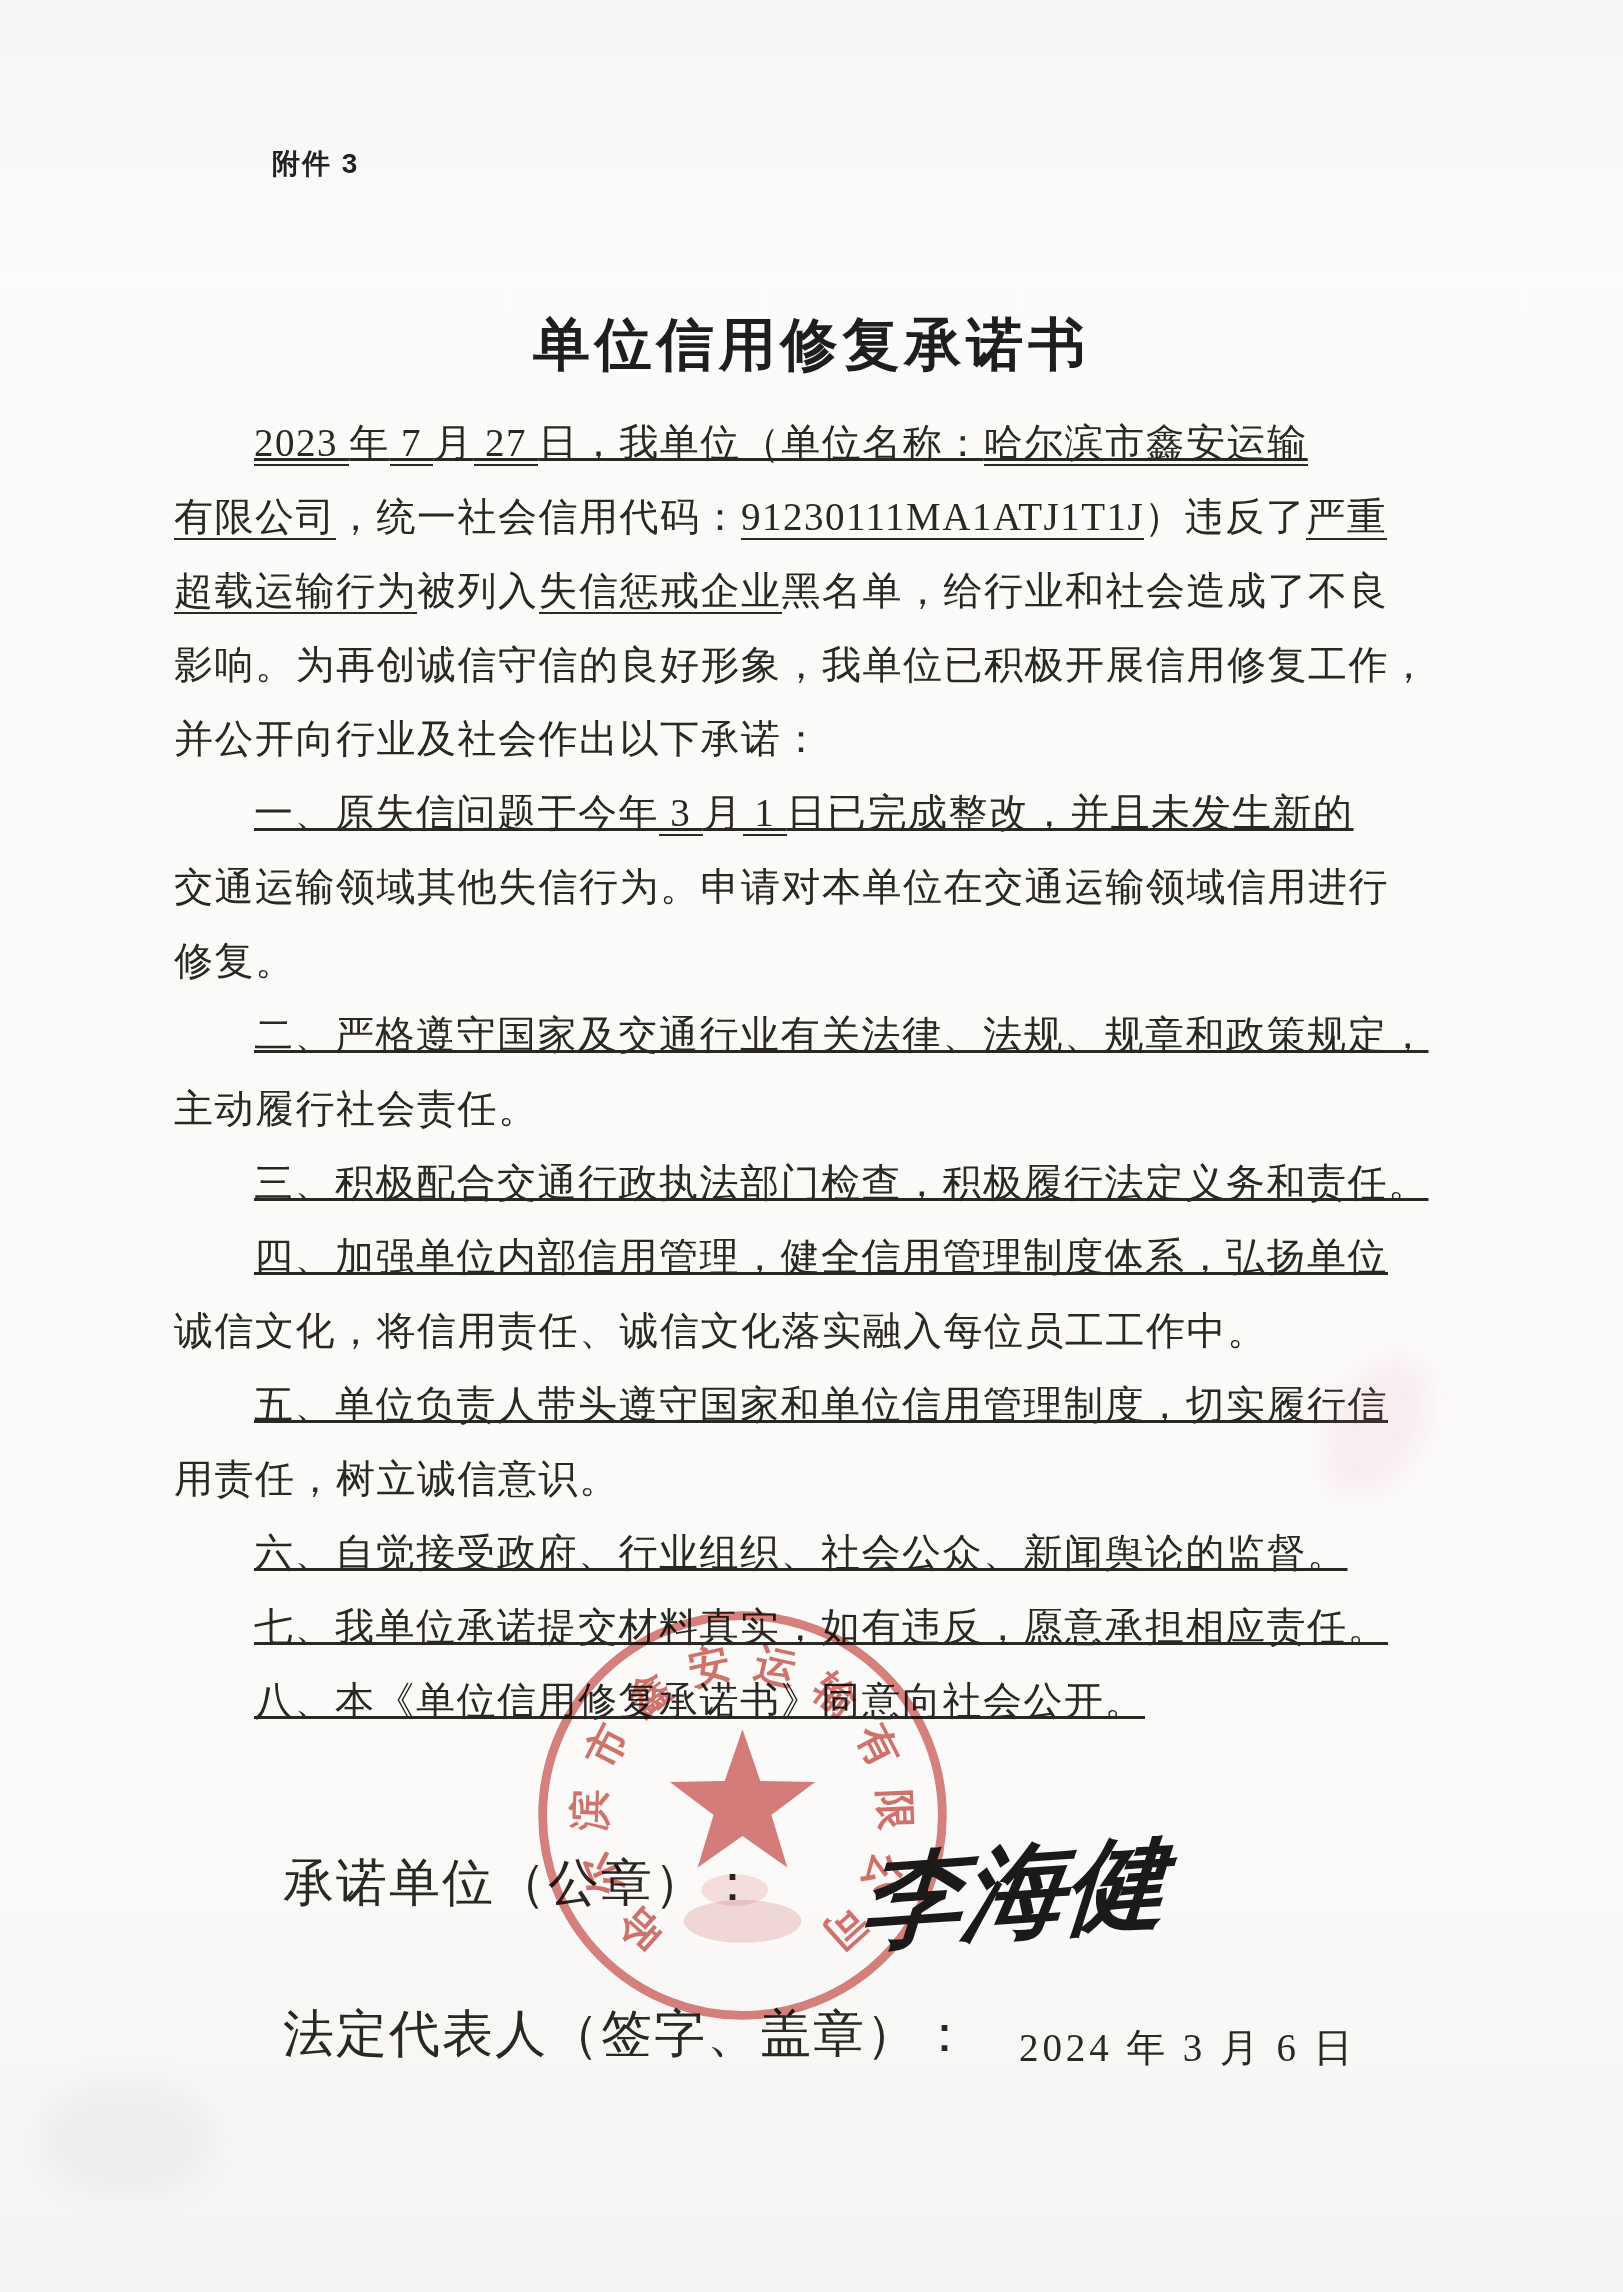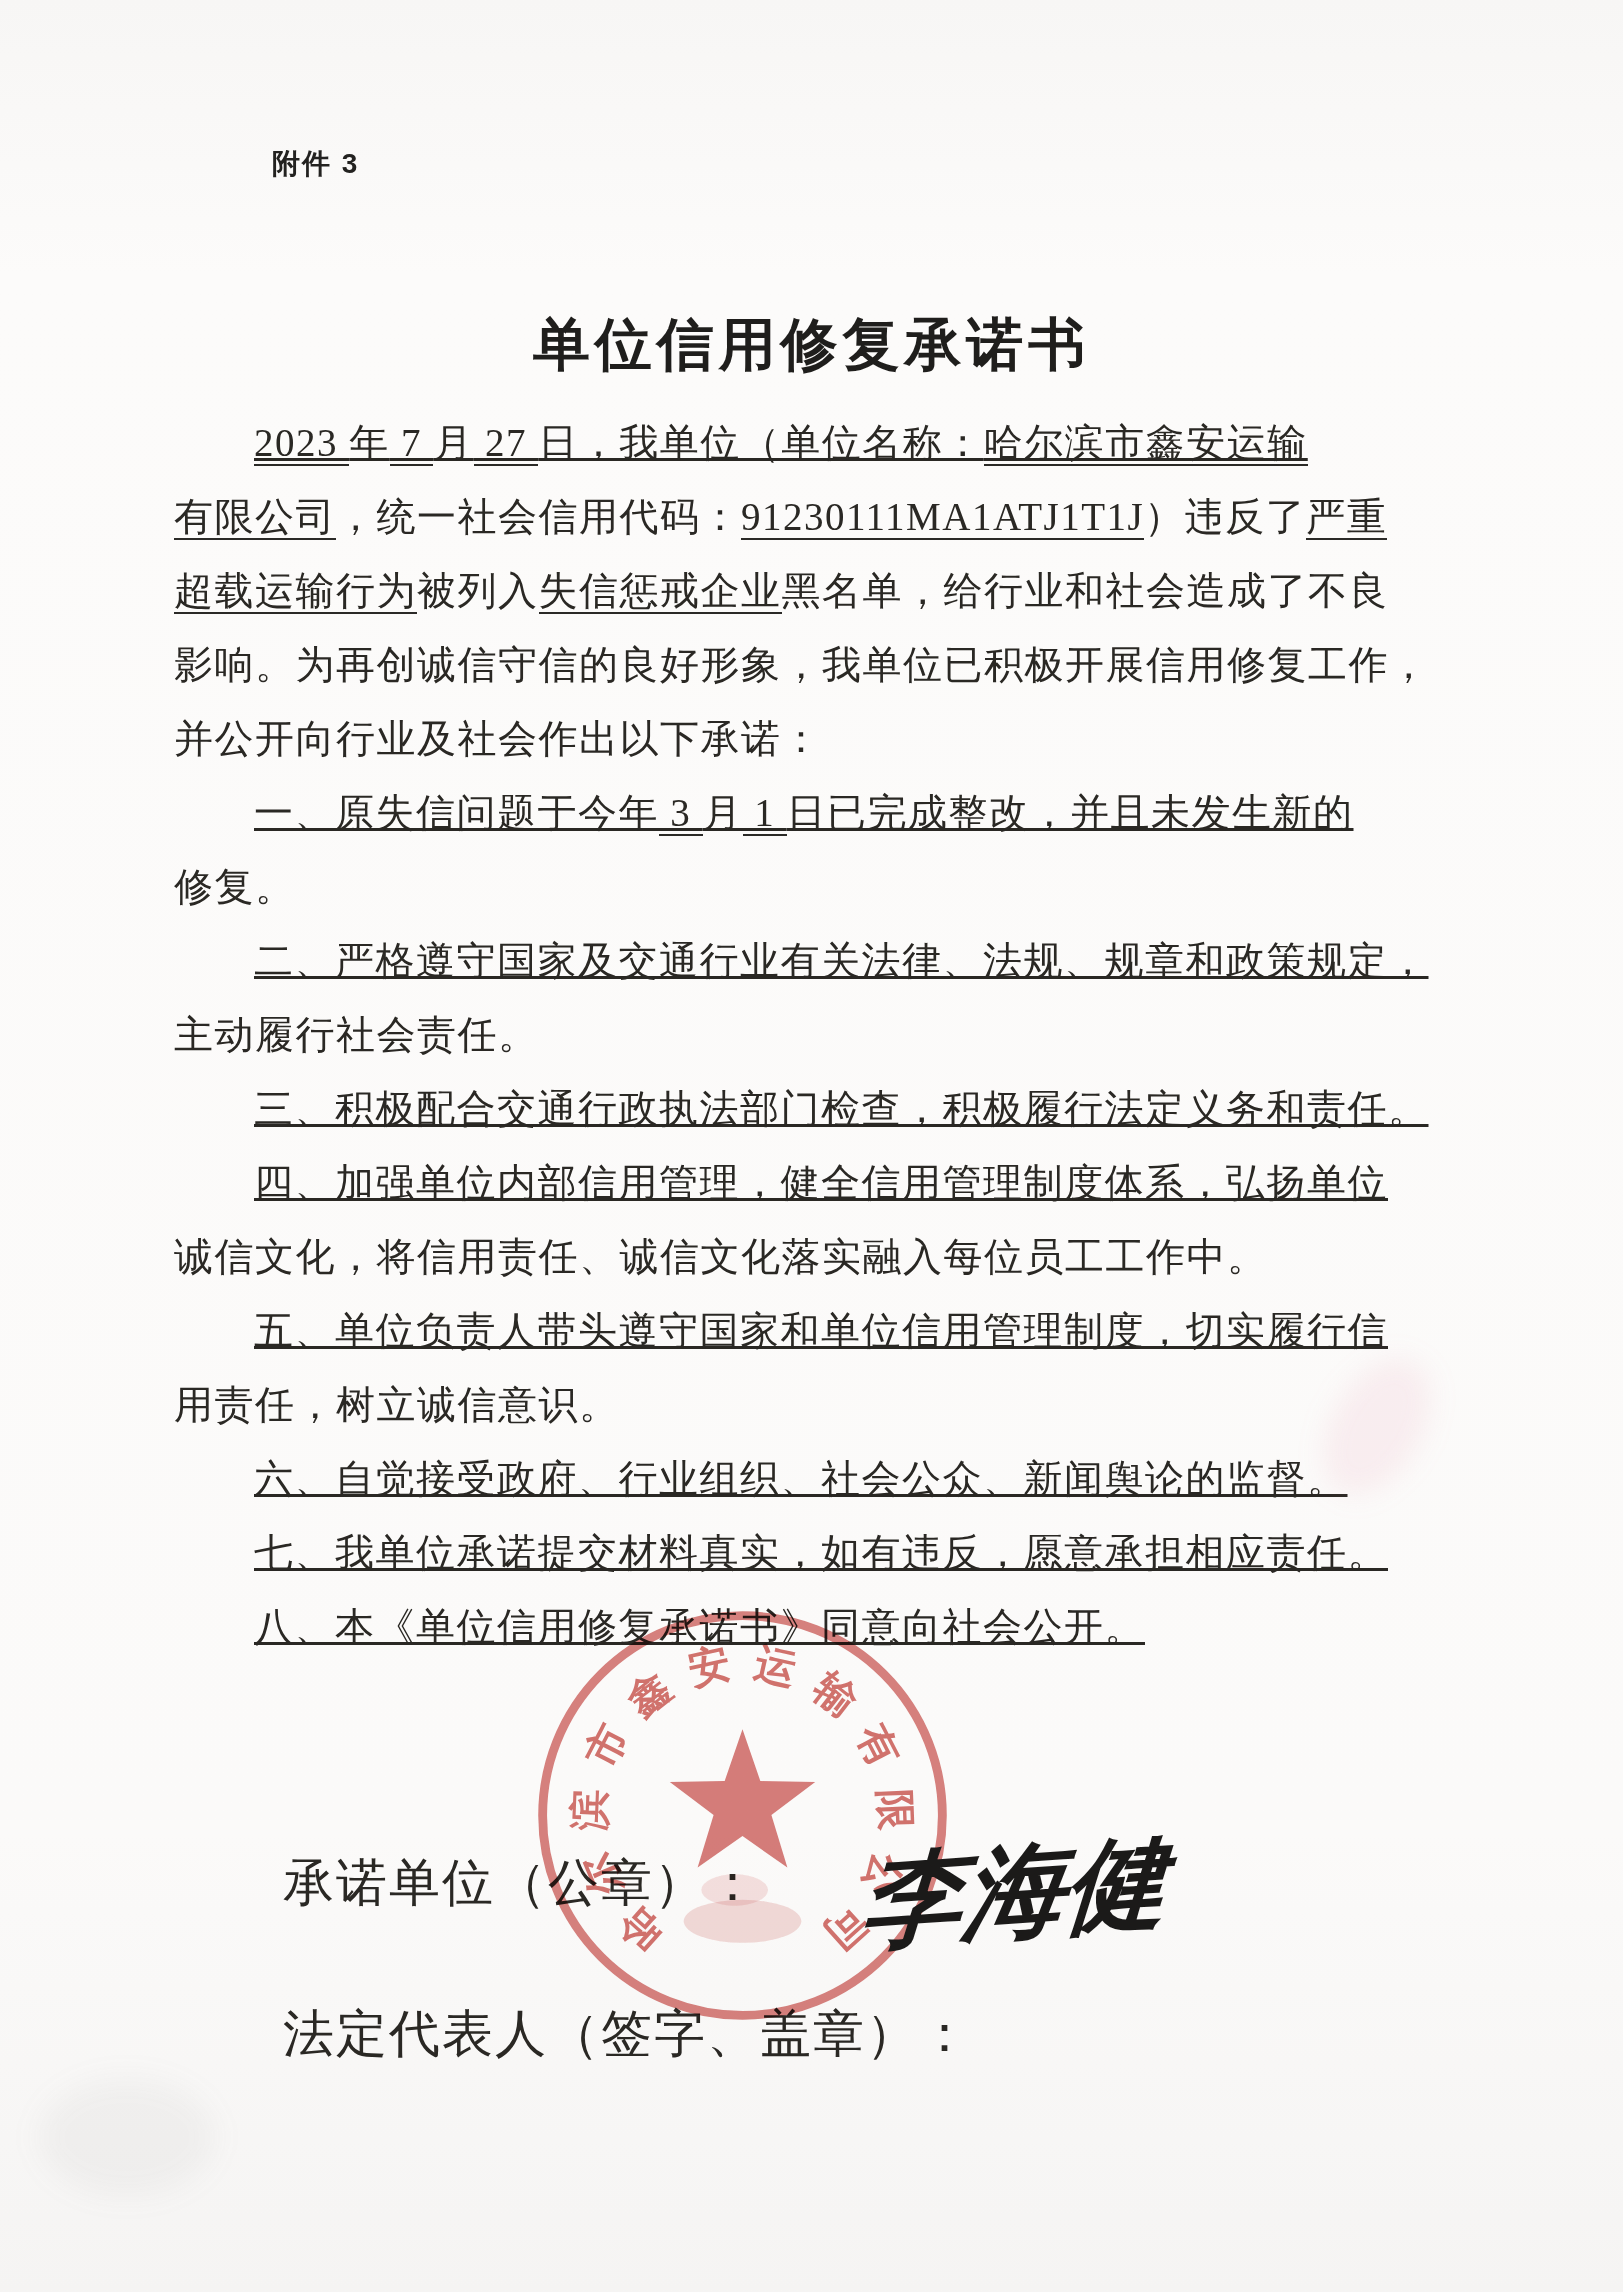--- a/index.html
+++ b/index.html
@@ -65,38 +65,40 @@
 
   <div class="doc-title">单位信用修复承诺书</div>
 
   <div class="doc-body" id="doc-body">
       <div class="doc-line indent"><span class="seg u"> 2023 </span><span class="seg">年</span><span class="seg u"> 7 </span><span class="seg">月</span><span class="seg u"> 27 </span><span class="seg">日，我单位（单位名称：</span><span class="seg u">哈尔滨市鑫安运输</span></div>
       <div class="doc-line"><span class="seg u">有限公司</span><span class="seg">，统一社会信用代码：</span><span class="seg u">91230111MA1ATJ1T1J</span><span class="seg">）违反了</span><span class="seg u">严重</span></div>
       <div class="doc-line"><span class="seg u">超载运输行为</span><span class="seg">被列入</span><span class="seg u">失信惩戒企业</span><span class="seg">黑名单，给行业和社会造成了不良</span></div>
       <div class="doc-line"><span class="seg">影响。为再创诚信守信的良好形象，我单位已积极开展信用修复工作，</span></div>
       <div class="doc-line"><span class="seg">并公开向行业及社会作出以下承诺：</span></div>
       <div class="doc-line indent"><span class="seg">一、原失信问题于今年</span><span class="seg u"> 3 </span><span class="seg">月</span><span class="seg u"> 1 </span><span class="seg">日已完成整改，并且未发生新的</span></div>
+      <div class="doc-line"><span class="seg">交通运输领域其他失信行为。申请对本单位在交通运输领域信用进行</span></div>
       <div class="doc-line"><span class="seg">修复。</span></div>
       <div class="doc-line indent"><span class="seg">二、严格遵守国家及交通行业有关法律、法规、规章和政策规定，</span></div>
       <div class="doc-line"><span class="seg">主动履行社会责任。</span></div>
       <div class="doc-line indent"><span class="seg">三、积极配合交通行政执法部门检查，积极履行法定义务和责任。</span></div>
       <div class="doc-line indent"><span class="seg">四、加强单位内部信用管理，健全信用管理制度体系，弘扬单位</span></div>
       <div class="doc-line"><span class="seg">诚信文化，将信用责任、诚信文化落实融入每位员工工作中。</span></div>
       <div class="doc-line indent"><span class="seg">五、单位负责人带头遵守国家和单位信用管理制度，切实履行信</span></div>
       <div class="doc-line"><span class="seg">用责任，树立诚信意识。</span></div>
       <div class="doc-line indent"><span class="seg">六、自觉接受政府、行业组织、社会公众、新闻舆论的监督。</span></div>
       <div class="doc-line indent"><span class="seg">七、我单位承诺提交材料真实，如有违反，愿意承担相应责任。</span></div>
       <div class="doc-line indent"><span class="seg">八、本《单位信用修复承诺书》同意向社会公开。</span></div>
     </div>
 
   <div class="sign-block" id="sign-unit">承诺单位（公章）：</div>
   <div class="sign-block" id="legal-rep">法定代表人（签字、盖章）：</div>
 
   <div class="signature">李海健</div>
 
+  <div class="doc-date">2024 年 3 月 6 日</div>
 
   <div class="seal-wrap">
     <svg width="435" height="435" viewBox="0 0 444 444">
       <defs>
         <filter id="sealblur" x="-10%" y="-10%" width="120%" height="120%">
           <feGaussianBlur stdDeviation="0.8"></feGaussianBlur>
         </filter>
       </defs>
       <g filter="url(#sealblur)">
         <circle cx="222" cy="222" r="204" fill="none" stroke="#c5413d" stroke-width="9" opacity="0.72"></circle>

